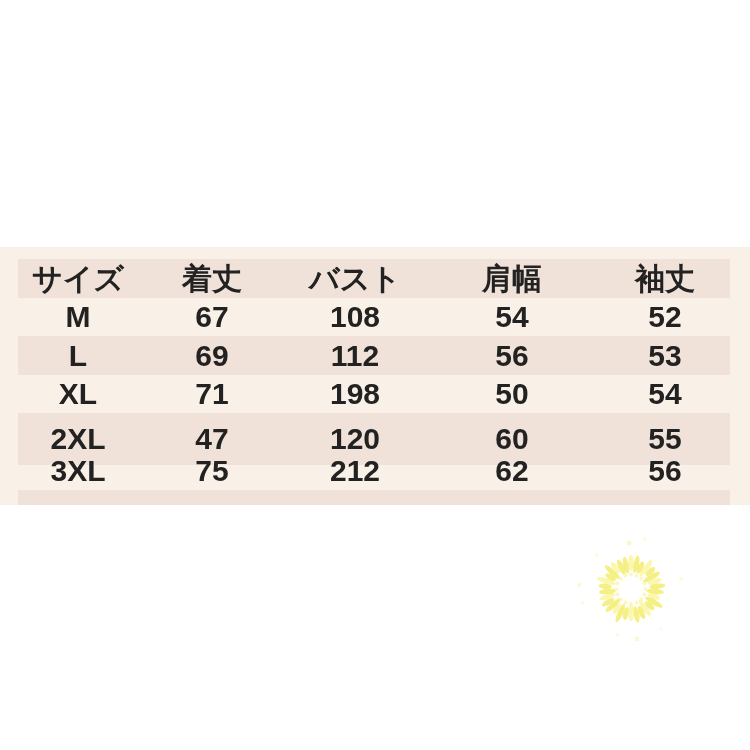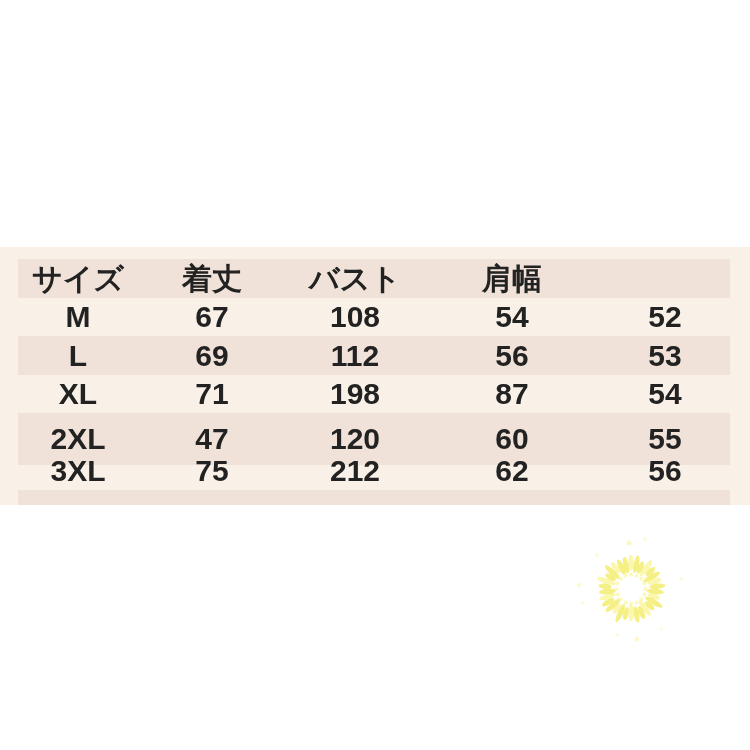--- a/index.html
+++ b/index.html
@@ -62,20 +62,21 @@
 
 <div class="canvas">
 
   <div class="chart-block">
 
     <div class="band dark band-header">
       <div class="cell c0">サイズ</div>
       <div class="cell c1">着丈</div>
       <div class="cell c2">バスト</div>
       <div class="cell c3">肩幅</div>
+      <div class="cell c4">袖丈</div>
     </div>
 
     <div class="band band-row-0">
       <div class="cell c0">M</div>
       <div class="cell c1">67</div>
       <div class="cell c2">108</div>
       <div class="cell c3">54</div>
       <div class="cell c4">52</div>
     </div>
 
@@ -84,21 +85,21 @@
       <div class="cell c1">69</div>
       <div class="cell c2">112</div>
       <div class="cell c3">56</div>
       <div class="cell c4">53</div>
     </div>
 
     <div class="band band-row-2">
       <div class="cell c0">XL</div>
       <div class="cell c1">71</div>
       <div class="cell c2">198</div>
-      <div class="cell c3">87</div>
+      <div class="cell c3">50</div>
       <div class="cell c4">54</div>
     </div>
 
     <div class="band dark band-row-3">
       <div class="cell c0">2XL</div>
       <div class="cell c1">47</div>
       <div class="cell c2">120</div>
       <div class="cell c3">60</div>
       <div class="cell c4">55</div>
     </div>

